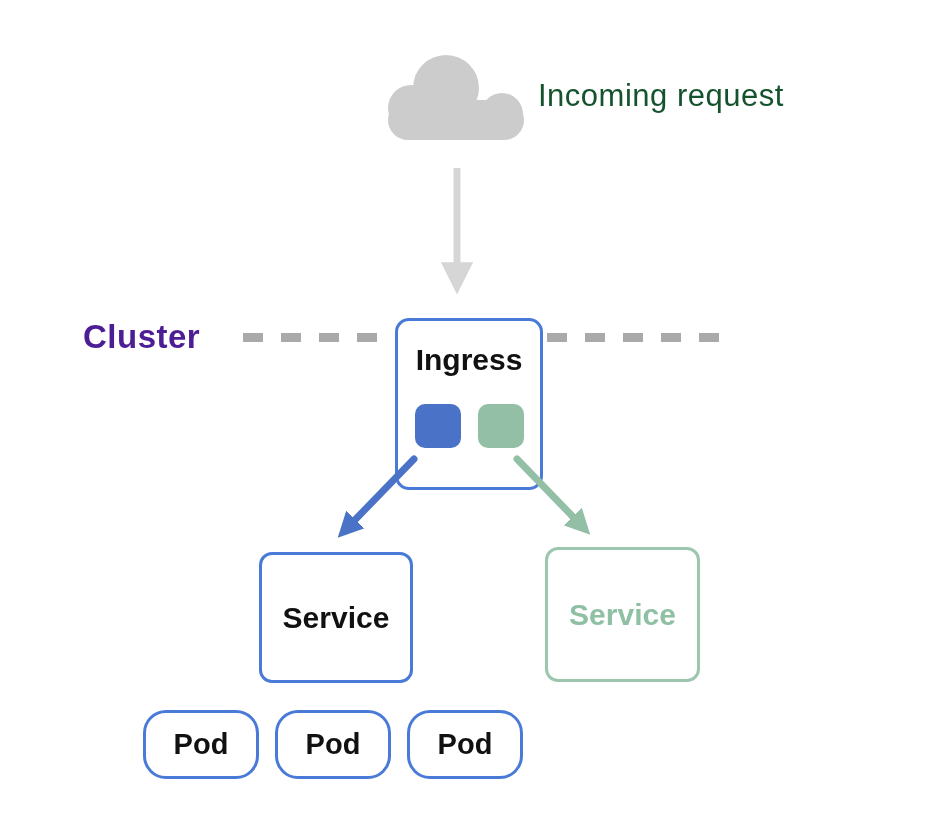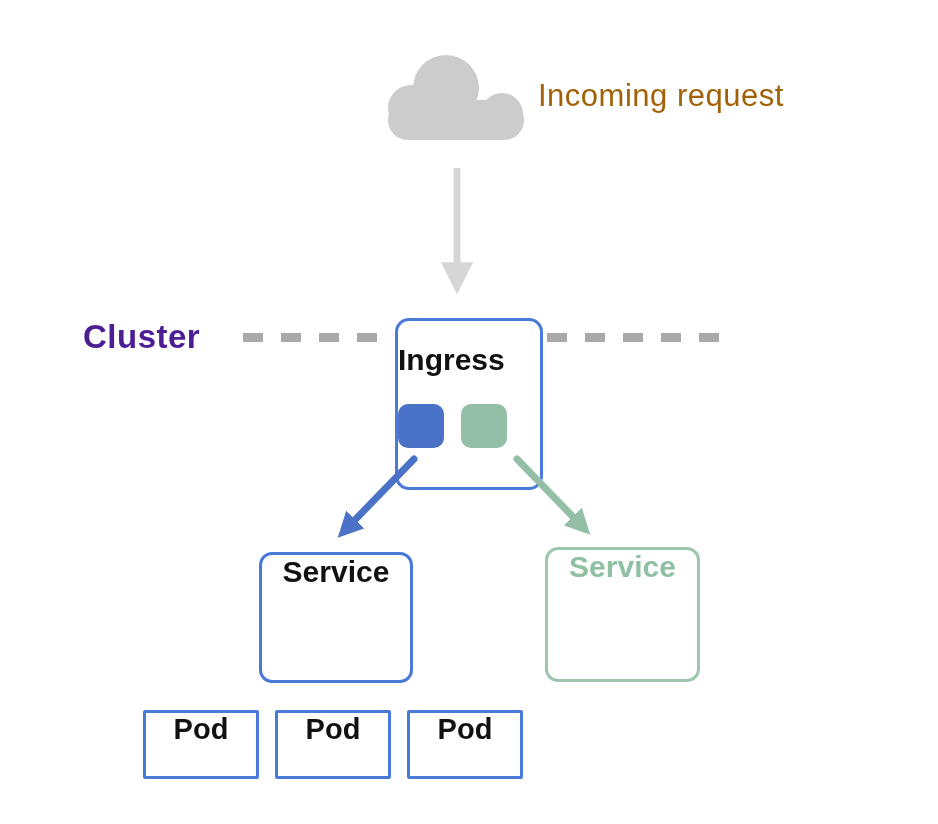--- a/index.html
+++ b/index.html
@@ -13,21 +13,21 @@
   .canvas {
     position: absolute; left: 0; top: 0;
     width: 938px; height: 824px;
     background: #ffffff;
   }
 
   
   .cloud-wrap { position: absolute; left: 383px; top: 52px; width: 142px; height: 90px; }
   .incoming-label {
     position: absolute; left: 538px; top: 78px;
-    font-size: 31px; font-weight: 400; color: #a16207;
+    font-size: 31px; font-weight: 400; color: #14532d;
     letter-spacing: 0.5px; white-space: nowrap;
   }
 
   
   .cluster-label {
     position: absolute; left: 83px; top: 318px;
     font-size: 33px; font-weight: 700; color: #4c1d95;
     letter-spacing: 0.5px;
   }
   .cluster-line {
@@ -35,21 +35,21 @@
     width: 494px; height: 9px; z-index: 1;
     background: repeating-linear-gradient(90deg,
       #a9a9a9 0px, #a9a9a9 20px,
       transparent 20px, transparent 38px);
   }
 
   
   .node {
     position: absolute; background: #ffffff;
     border: 3px solid #4a7ad8; border-radius: 14px;
-    display: flex; align-items: flex-start; justify-content: center;
+    display: flex; align-items: center; justify-content: center;
     color: #111111; font-weight: 700;
   }
 
   .ingress-box {
     left: 395px; top: 318px; width: 148px; height: 172px;
     z-index: 2; flex-direction: column; justify-content: flex-start;
   }
   .ingress-box .ingress-title {
     margin-top: 22px; font-size: 30px; font-weight: 700; color: #111111;
   }
@@ -65,21 +65,21 @@
     font-size: 30px; border-radius: 13px;
   }
   .service-green {
     left: 545px; top: 547px; width: 155px; height: 135px;
     border-color: #9dc6ae; color: #8fc0a4;
     font-size: 30px; border-radius: 13px;
   }
 
   .pod {
     top: 710px; width: 116px; height: 69px;
-    font-size: 29px; border-radius: 2px;
+    font-size: 29px; border-radius: 23px;
   }
   .pod-1 { left: 143px; }
   .pod-2 { left: 275px; }
   .pod-3 { left: 407px; }
 
   
   .arrows-svg {
     position: absolute; left: 0; top: 0;
     width: 938px; height: 824px;
     z-index: 5; pointer-events: none;

